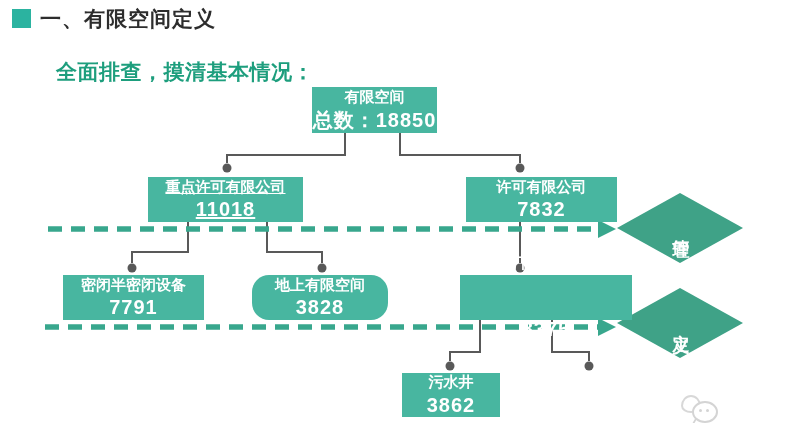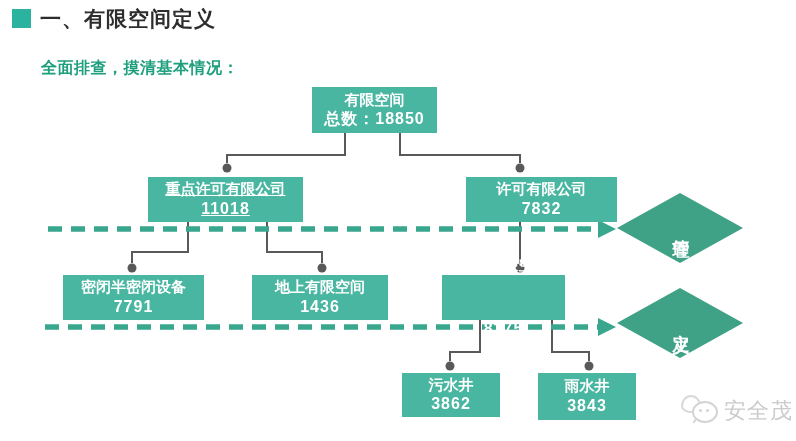--- a/index.html
+++ b/index.html
@@ -1,35 +1,35 @@
 <!DOCTYPE html>
 <html><head>
 <meta charset="utf-8">
 <style>
   html,body{margin:0;padding:0;}
   body{font-family:"Liberation Sans","DejaVu Sans",sans-serif;background:#ffffff;}
   .canvas{position:relative;width:796px;height:441px;background:#ffffff;overflow:hidden;padding-left:36px;}
 
   .header-square{position:absolute;left:12px;top:9px;width:19px;height:19px;background:#2bb3a0;}
   .page-title{position:absolute;left:40px;top:5px;font-size:21px;font-weight:bold;color:#2d2d2d;letter-spacing:1px;}
-  .subtitle{position:absolute;left:41px;top:58px;font-size:16px;font-weight:bold;color:#1d9e7d;letter-spacing:0.5px;}
+  .subtitle{position:absolute;left:56px;top:58px;font-size:21px;font-weight:bold;color:#1d9e7d;letter-spacing:0.5px;}
 
   .svg-layer{position:absolute;left:0;top:0;width:796px;height:441px;}
 
   .node{position:absolute;background:#48b6a0;color:#ffffff;font-weight:bold;
         display:flex;flex-direction:column;align-items:center;justify-content:center;
         line-height:1.3;font-size:15px;}
-  .node .val{font-size:16px;letter-spacing:1px;}
+  .node .val{font-size:20px;letter-spacing:1px;}
 
   .n-root{left:312px;top:87px;width:125px;height:46px;}
   .n-l2a{left:148px;top:177px;width:155px;height:45px;text-decoration:underline;}
   .n-l2b{left:442px;top:177px;width:151px;height:45px;margin-left:24px;}
   .n-l3a{left:63px;top:275px;width:141px;height:45px;}
-  .n-l3b{left:252px;top:275px;width:136px;height:45px;}
-  .n-l3c{left:442px;top:275px;width:123px;height:45px;gap:44px;}
+  .n-l3b{left:252px;top:275px;width:136px;height:45px;border-radius:17px;}
+  .n-l3c{left:460px;top:275px;width:172px;height:45px;gap:44px;}
   .n-l4a{left:402px;top:373px;width:98px;height:44px;}
   .n-l4b{left:538px;top:373px;width:98px;height:47px;}
 
   .diamond-label{position:absolute;width:22px;height:46px;color:#ffffff;font-weight:bold;
         font-size:17px;writing-mode:vertical-rl;text-orientation:upright;
         display:flex;align-items:center;justify-content:center;letter-spacing:2px;}
   .dl-1{left:670px;top:205px;}
   .dl-2{left:670px;top:300px;}
 
   .watermark{position:absolute;left:676px;top:392px;width:120px;height:40px;}
@@ -99,42 +99,37 @@
     <div>许可有限公司</div>
     <div class="val">7832</div>
   </div>
 
   <div class="node n-l3a">
     <div>密闭半密闭设备</div>
     <div class="val">7791</div>
   </div>
   <div class="node n-l3b">
     <div>地上有限空间</div>
-    <div class="val">1436</div>
+    <div class="val">3828</div>
   </div>
   <div class="node n-l3c">
     <div>地下有限空间</div>
     <div class="val">8375</div>
   </div>
 
   <div class="node n-l4a">
     <div>污水井</div>
     <div class="val">3862</div>
-  </div>
-  <div class="node n-l4b">
-    <div>雨水井</div>
-    <div class="val">3843</div>
   </div>
 
   <div class="diamond-label dl-1">管理</div>
   <div class="diamond-label dl-2">定义</div>
 
   <div class="watermark">
     <div class="wm-bubble-s"></div>
     <div class="wm-bubble-l">
       <div class="wm-eye e1"></div>
       <div class="wm-eye e2"></div>
     </div>
     <div class="wm-tail"></div>
-    <div class="wm-text">安全茂</div>
   </div>
 
 </div>
 
 </body></html>

